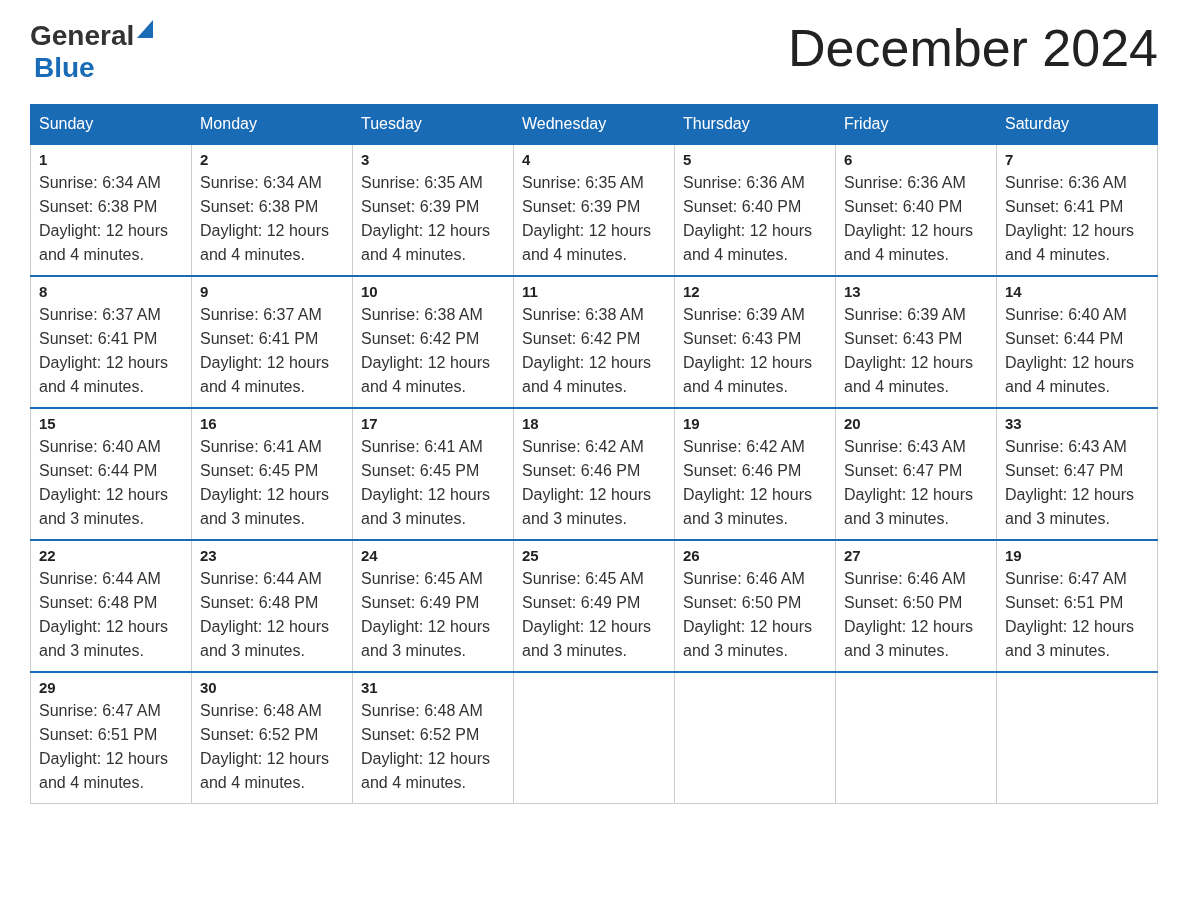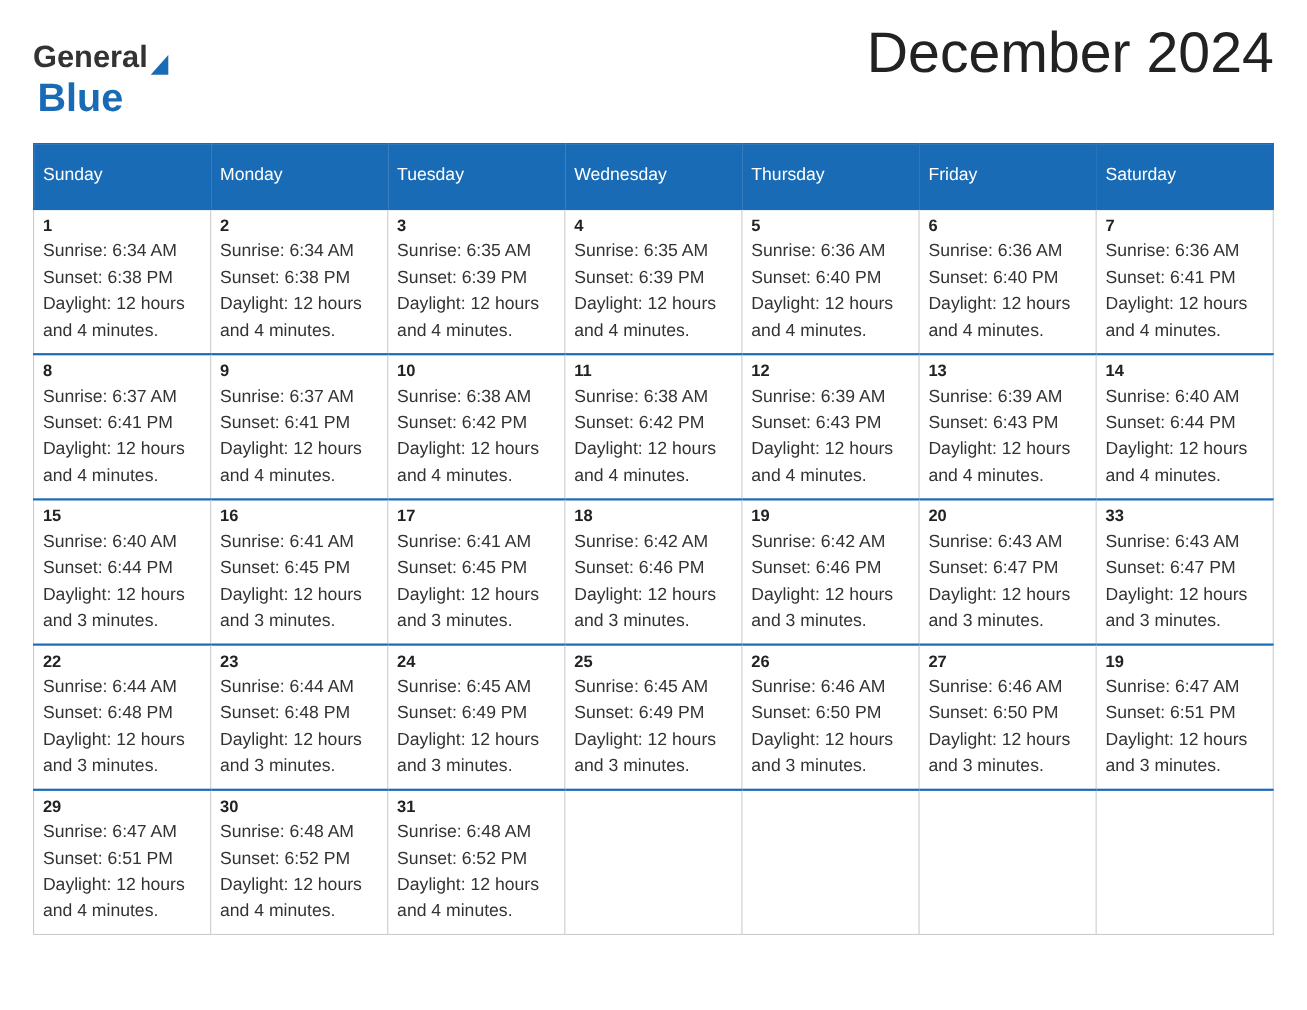--- a/index.html
+++ b/index.html
@@ -36,21 +36,21 @@
       font-weight: 300;
     }
     .calendar {
       width: 100%;
       border-collapse: collapse;
       table-layout: fixed;
     }
     .calendar th {
       background-color: #1a6bb5;
       color: #fff;
-      padding: 20px 8px;
+      padding: 10px 8px;
       font-size: 16px;
       font-weight: normal;
       text-align: left;
       border: 1px solid #1a6bb5;
     }
     .calendar td {
       vertical-align: top;
       padding: 6px 8px 8px 8px;
       border: 1px solid #ccc;
       border-top: 2px solid #1a6bb5;
@@ -70,40 +70,39 @@
       line-height: 1.5;
       color: #333;
     }
     .empty-cell {
       border-top: 2px solid #1a6bb5;
       background: #fff;
     }
     
     .logo-row {
       display: flex;
-      align-items: flex-end;
-      margin-top: 16px;
+      align-items: flex-start;
     }
     .logo-general {
       font-size: 28px;
       font-weight: bold;
       color: #333;
     }
   </style>
 </head>
 <body>
 
 <div class="header">
   <div class="logo">
     <div class="logo-row">
       <span class="logo-general">General</span>
       <span style="display:inline-block;width:0;height:0;border-style:solid;border-width:0 0 18px 16px;border-color:transparent transparent #1a6bb5 transparent;margin-left:3px;margin-bottom:0px;"></span>
     </div>
     <div style="margin-left:4px;">
-      <span style="font-size:36px;font-weight:bold;color:#1a6bb5;">Blue</span>
+      <span style="font-size:28px;font-weight:bold;color:#1a6bb5;">Blue</span>
     </div>
   </div>
   <div class="title-block">
     <div class="month-title">December 2024</div>
   </div>
 </div>
 
 <table class="calendar">
   <thead>
     <tr>

